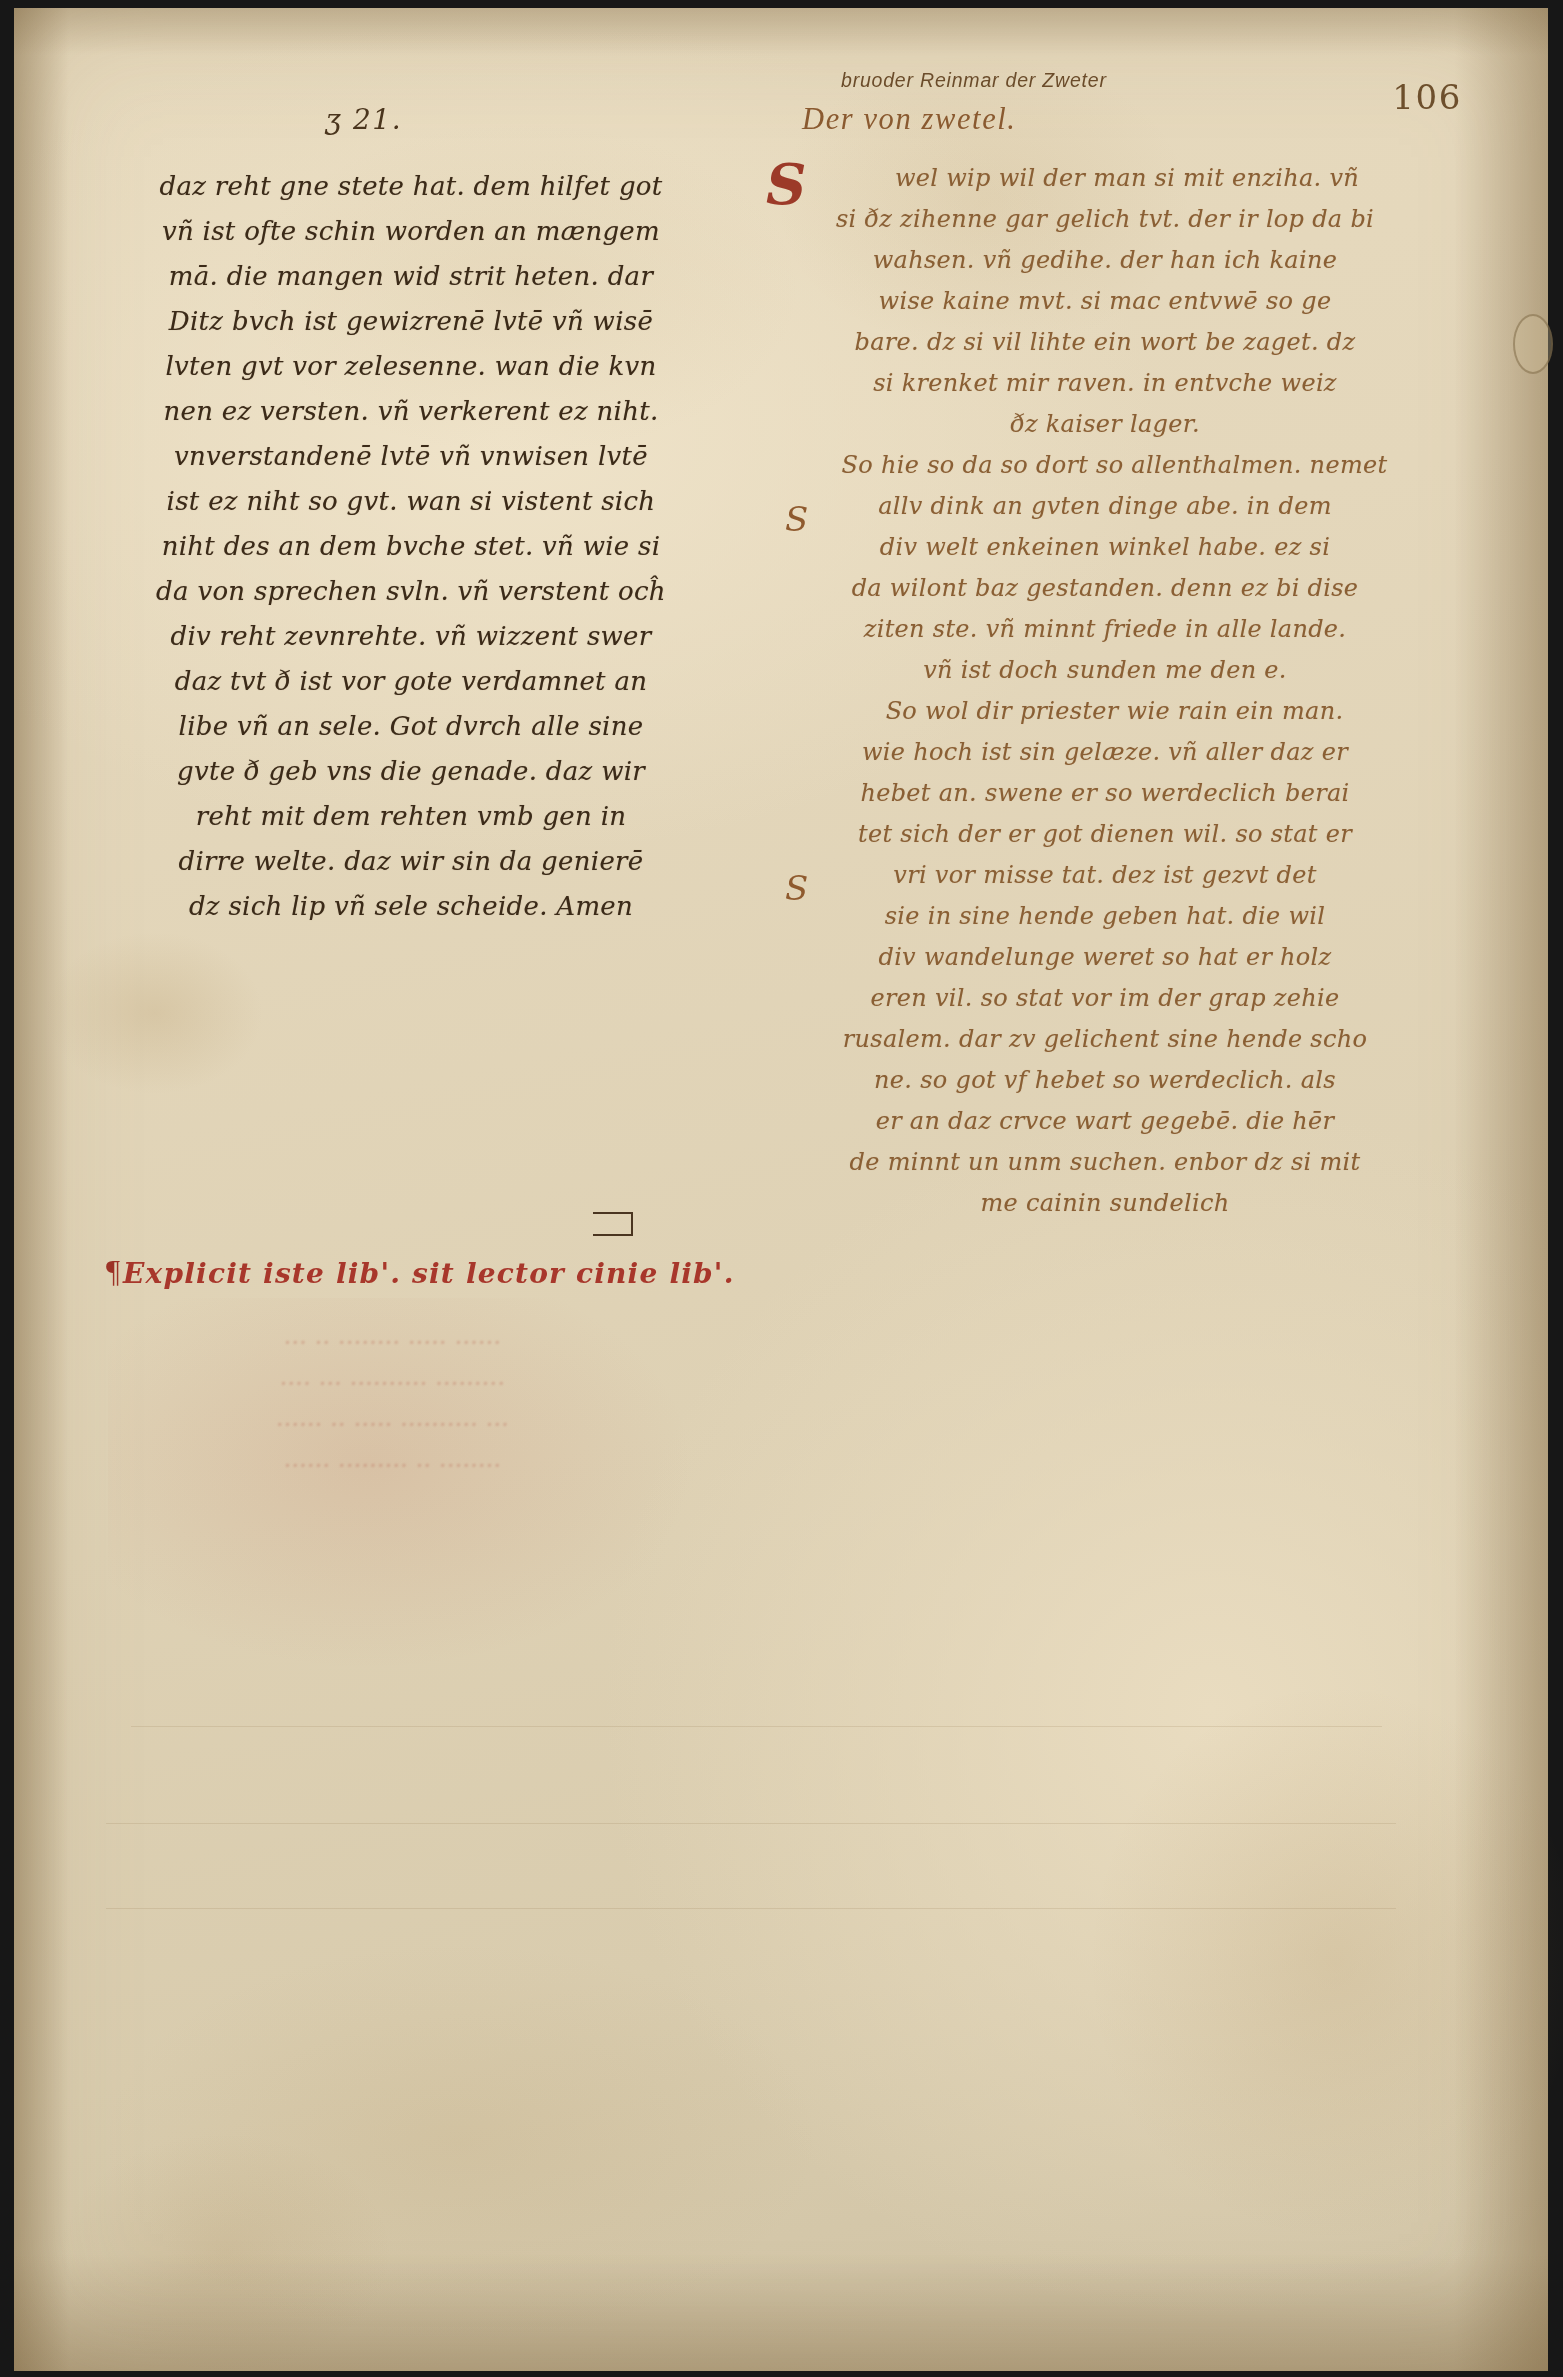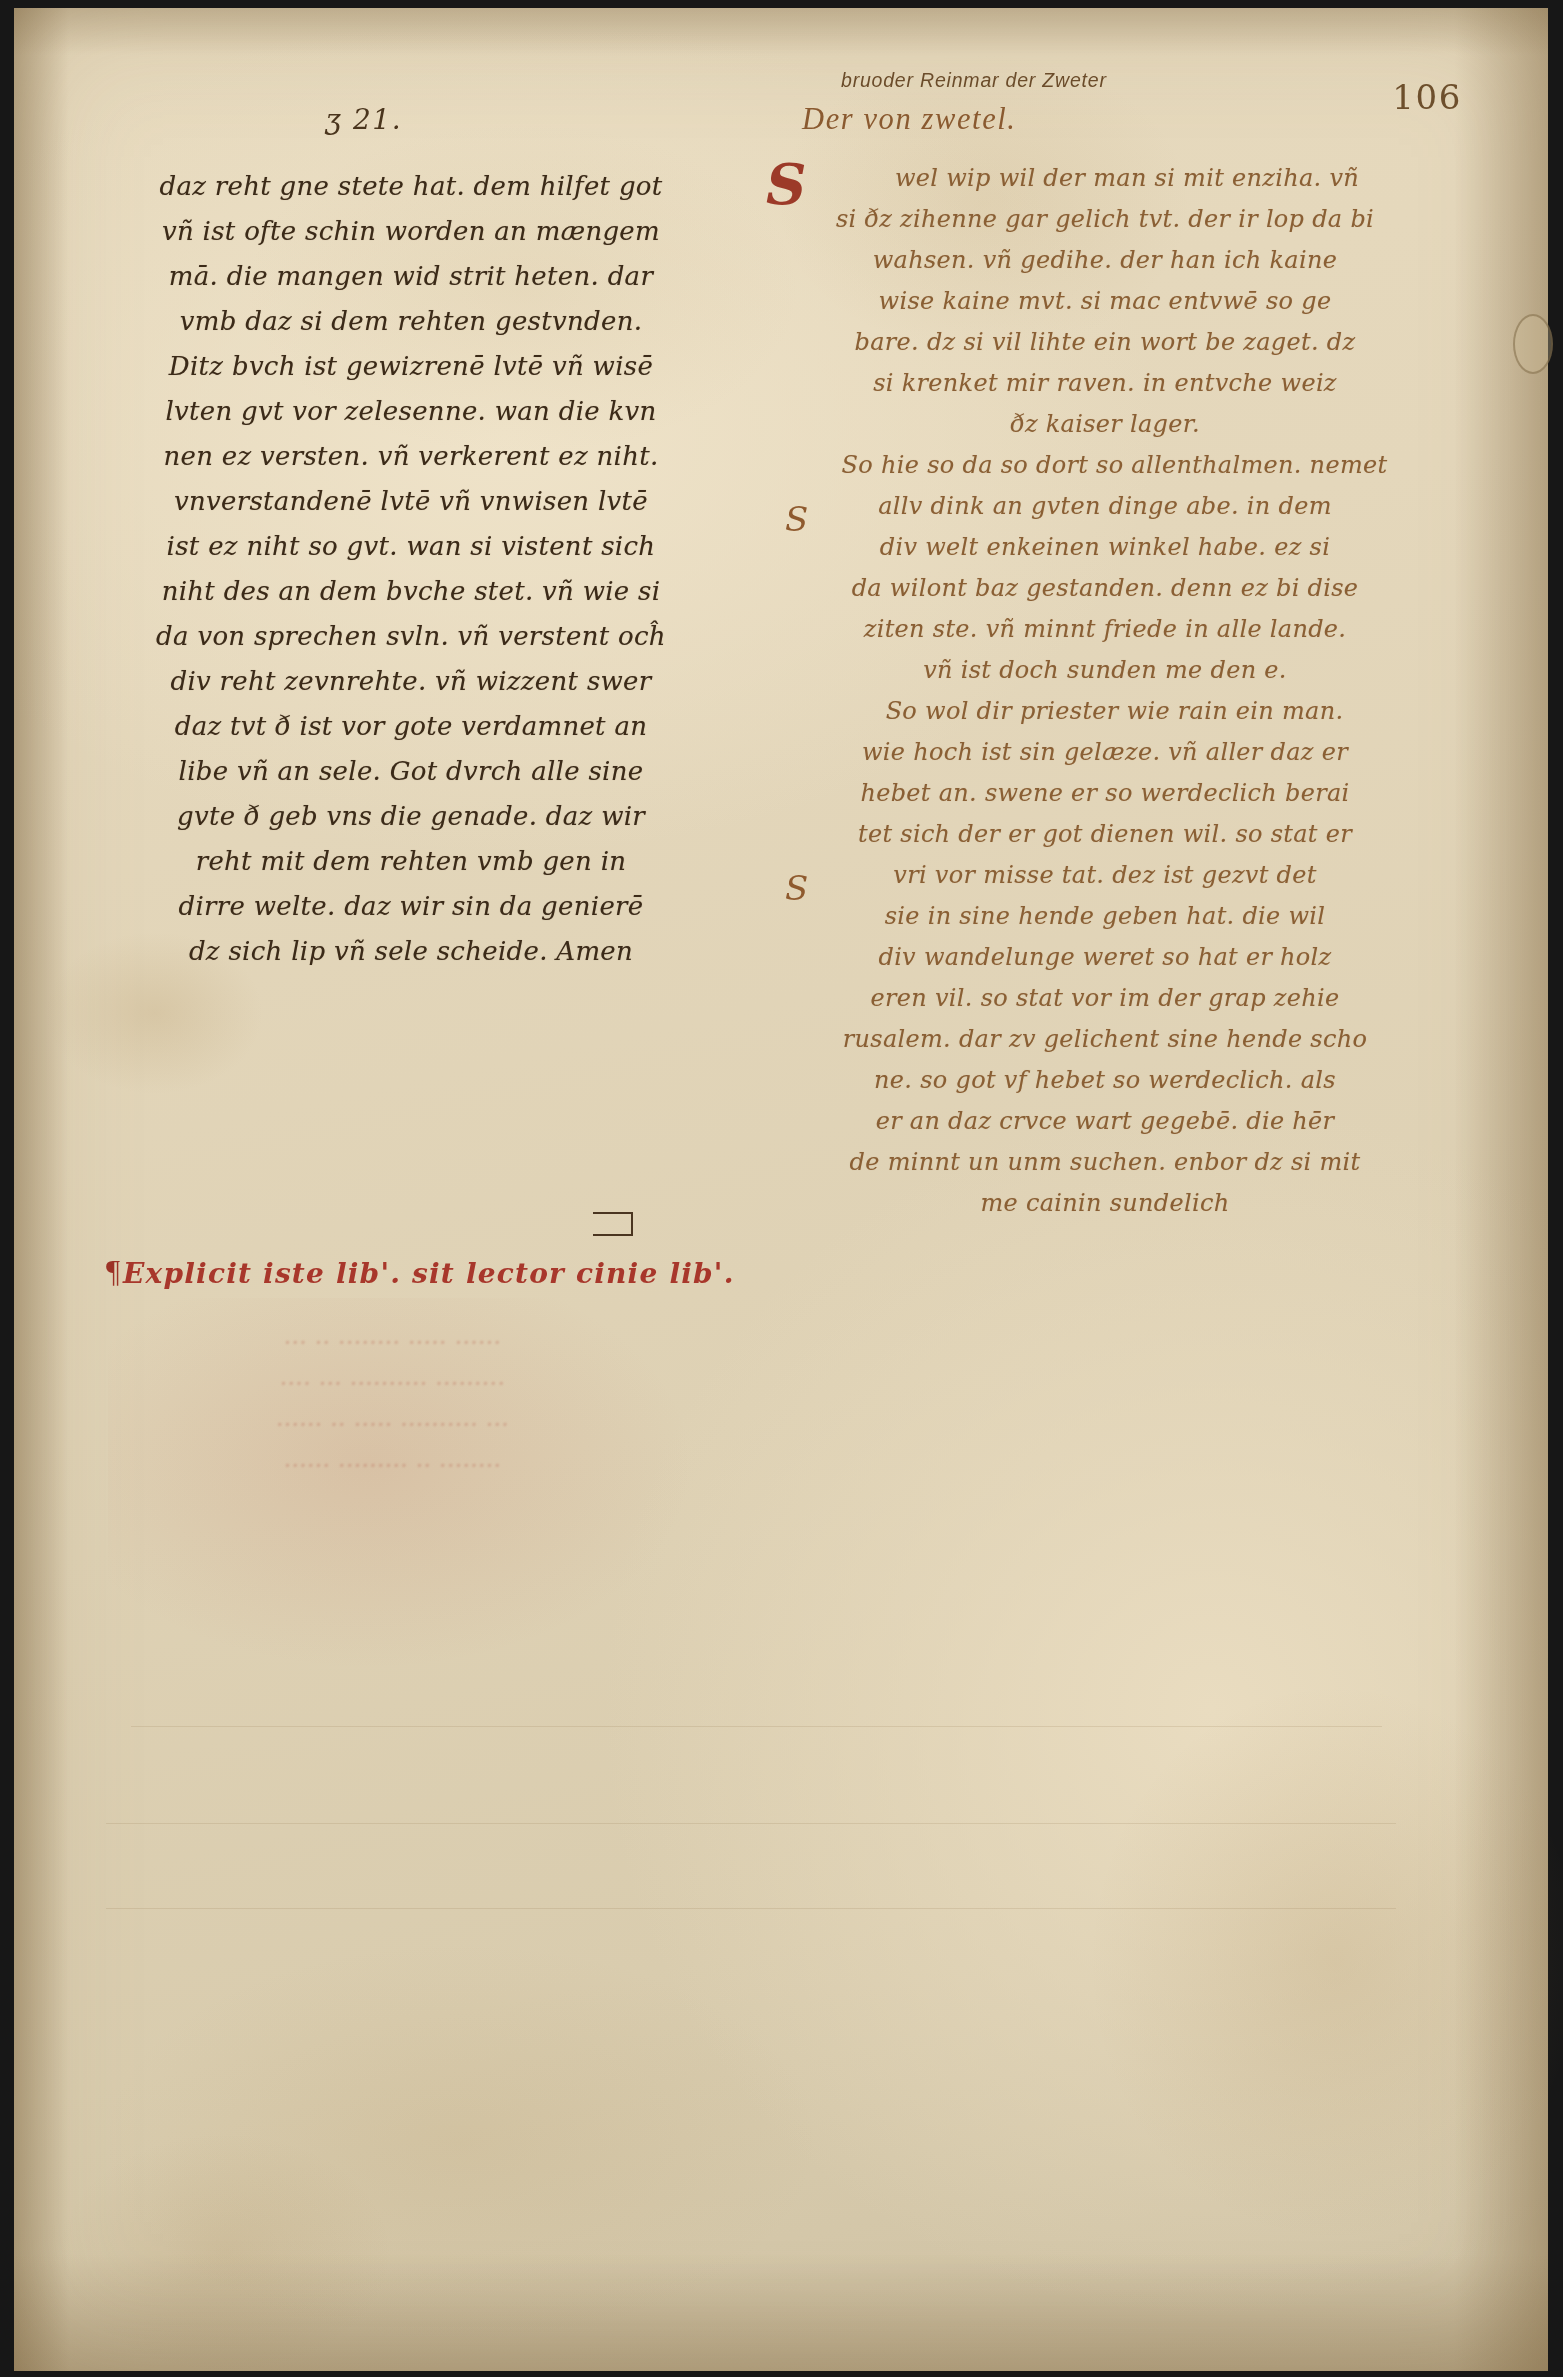--- a/index.html
+++ b/index.html
@@ -283,21 +283,20 @@
 
     <div id="initial-S">S</div>
 
     <div class="para-init" style="left:771px; top:491px;">S</div>
     <div class="para-init" style="left:771px; top:860px;">S</div>
 
     <div class="col" id="col-left">
       <div class="line">daz reht gne stete hat. dem hilfet got</div>
       <div class="line">vñ ist ofte schin worden an mængem</div>
       <div class="line">mā. die mangen wid strit heten. dar</div>
-      <div class="line">vmb daz si dem rehten gestvnden.</div>
       <div class="line">Ditz bvch ist gewizrenē lvtē vñ wisē</div>
       <div class="line">lvten gvt vor zelesenne. wan die kvn</div>
       <div class="line">nen ez versten. vñ verkerent ez niht.</div>
       <div class="line">vnverstandenē lvtē vñ vnwisen lvtē</div>
       <div class="line">ist ez niht so gvt. wan si vistent sich</div>
       <div class="line">niht des an dem bvche stet. vñ wie si</div>
       <div class="line">da von sprechen svln. vñ verstent ocĥ</div>
       <div class="line">div reht zevnrehte. vñ wizzent swer</div>
       <div class="line">daz tvt ð ist vor gote verdamnet an</div>
       <div class="line">libe vñ an sele. Got dvrch alle sine</div>

